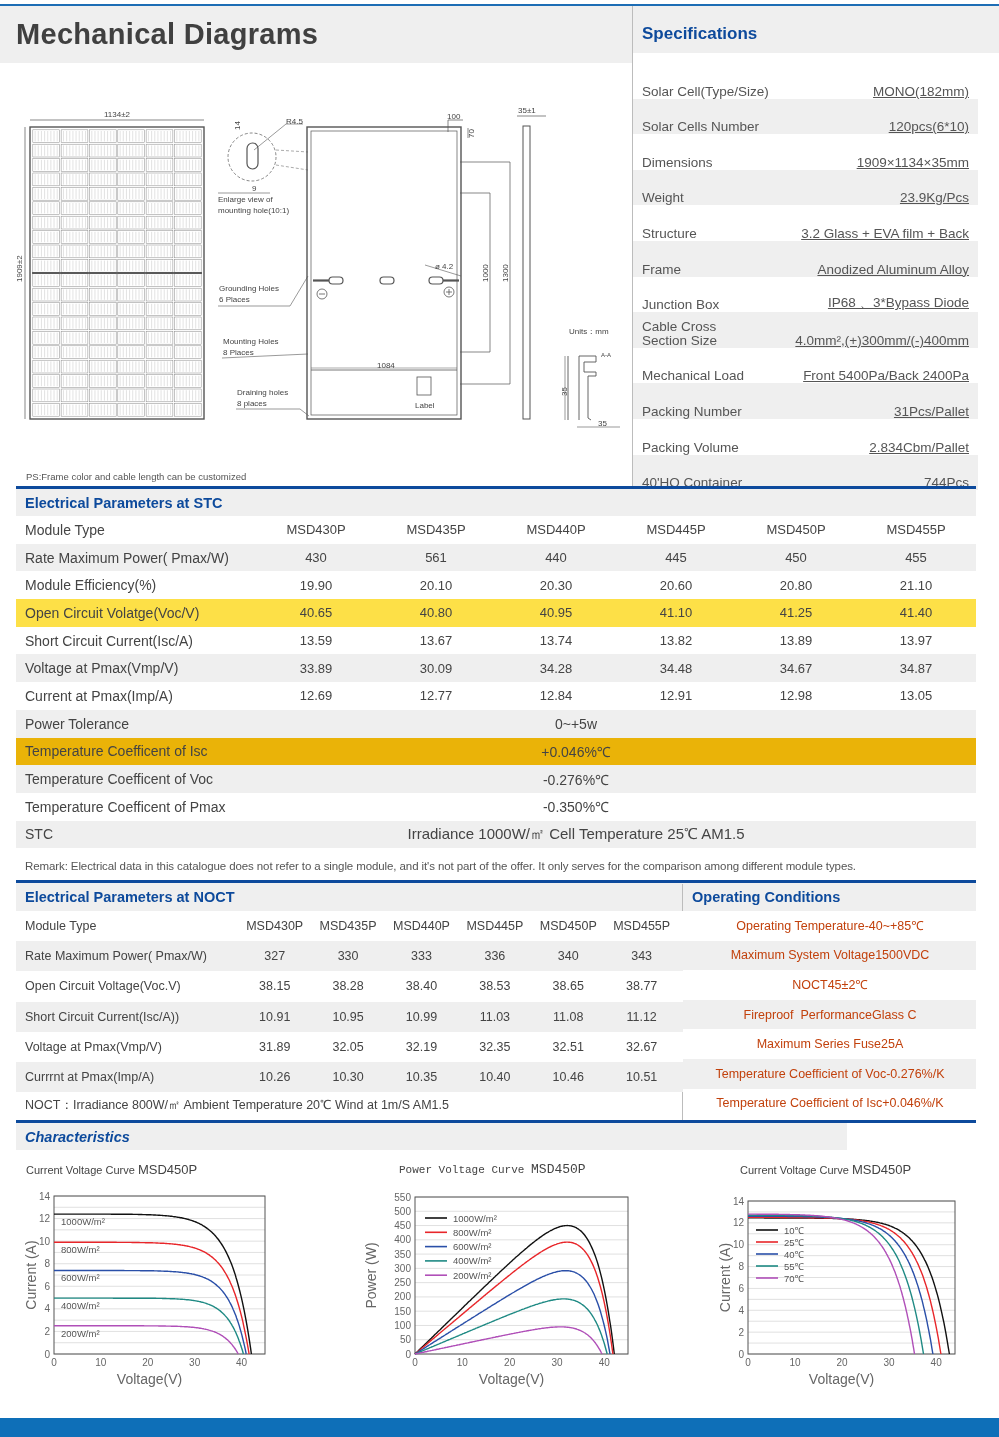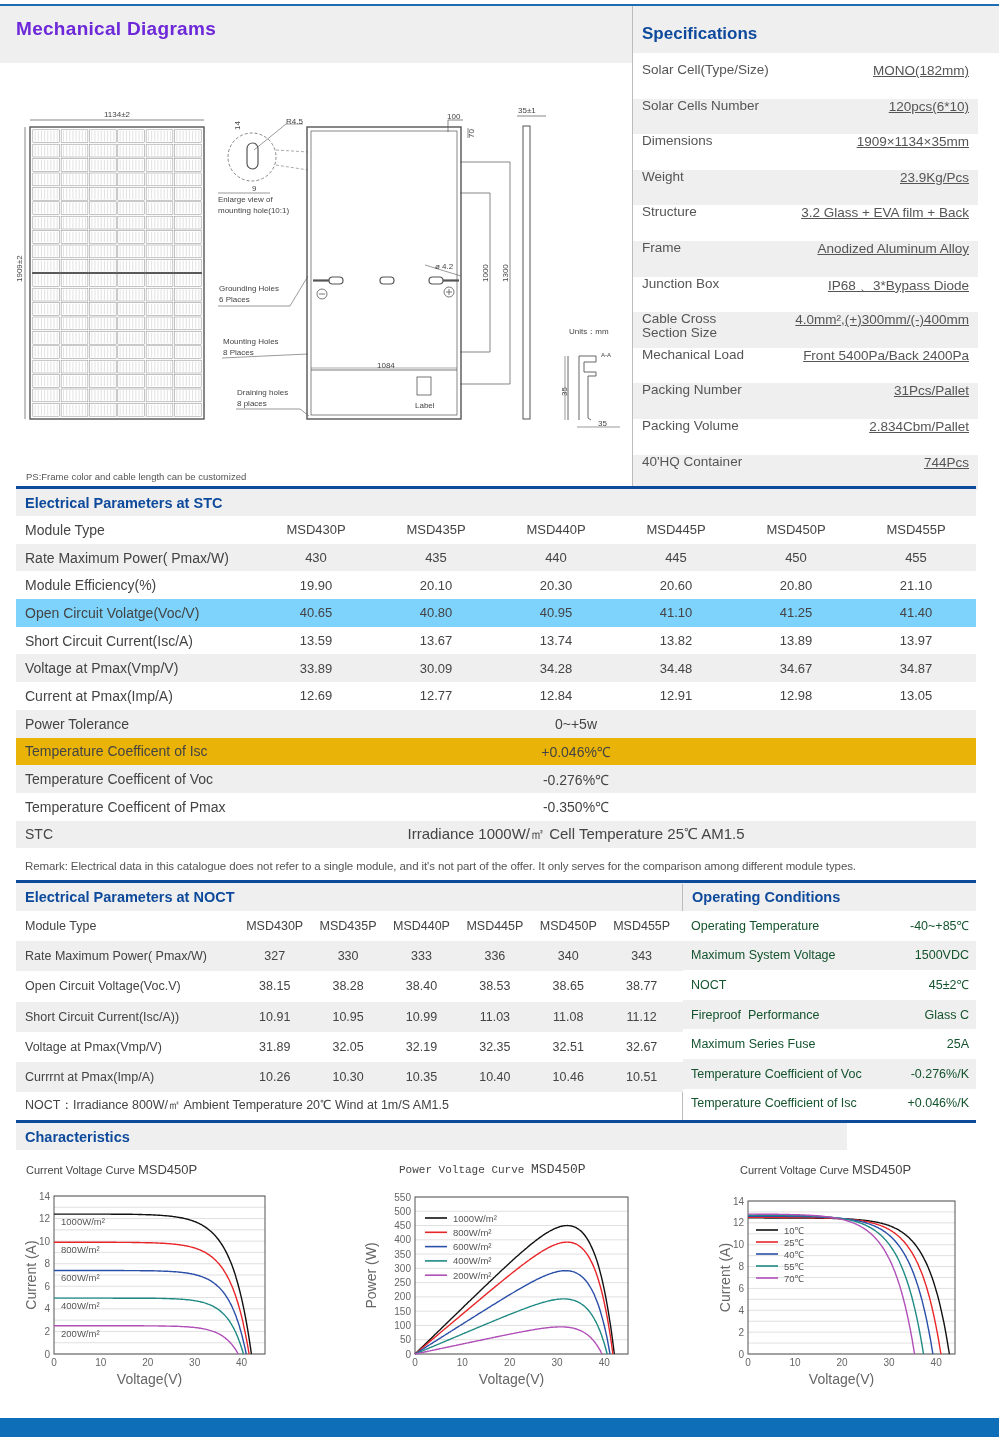--- a/index.html
+++ b/index.html
@@ -4,28 +4,28 @@
 <style>
   * { box-sizing: border-box; margin: 0; padding: 0; }
   html, body { width: 999px; height: 1437px; background: #ffffff; overflow: hidden; }
   body { position: relative; font-family: "Liberation Sans", sans-serif; color: #444; }
 
   .topline { position: absolute; left: 0; top: 4px; width: 999px; height: 2px; background: #1d6db5; }
   .bottom-bar { position: absolute; left: 0; top: 1418px; width: 999px; height: 19px; background: #0e6fb8; }
 
   
   .mech-head { position: absolute; left: 0; top: 6px; width: 632px; height: 57px; background: #efefef; }
-  .mech-head h1 { position: absolute; left: 16px; top: 12px; font-size: 19px; font-weight: bold; color: #6d28d9; letter-spacing: 0.3px; }
+  .mech-head h1 { position: absolute; left: 16px; top: 12px; font-size: 29px; font-weight: bold; color: #404040; letter-spacing: 0.3px; }
   .vdivider { position: absolute; left: 632px; top: 6px; width: 1px; height: 482px; background: #bcbcbc; }
 
   
   .spec-head { position: absolute; left: 633px; top: 6px; width: 366px; height: 47px; background: #efefef; }
   .spec-head h2 { position: absolute; left: 9px; top: 18px; font-size: 17px; font-weight: bold; color: #0d4a9c; }
   .spec-rows { position: absolute; left: 633px; top: 63px; width: 345px; }
-  .spec-row { height: 35.6px; display: flex; align-items: flex-start; justify-content: space-between; padding: 0 9px 0 9px; font-size: 13.5px; color: #555; }
+  .spec-row { height: 35.6px; display: flex; align-items: flex-end; justify-content: space-between; padding: 0 9px 0 9px; font-size: 13.5px; color: #555; }
   .spec-row:nth-child(even) { background: #efefef; }
   .spec-row .k { line-height: 14px; }
   .spec-row .v { text-align: right; text-decoration: underline; }
 
   
   .drawing { position: absolute; left: 0; top: 63px; width: 632px; height: 420px; }
   .ps-note { position: absolute; left: 26px; top: 471px; font-size: 9.5px; color: #555; }
   .sect-line { position: absolute; left: 16px; width: 960px; height: 3px; background: #0d4a9c; }
 
   
@@ -44,21 +44,21 @@
   .noct { position: absolute; left: 16px; top: 911px; width: 667px; }
   .noct-row { height: 30.2px; display: flex; align-items: center; font-size: 12.5px; color: #444; }
   .noct-row:nth-child(even) { background: #efefef; }
   .noct-row .lbl { width: 222px; padding-left: 9px; white-space: nowrap; }
   .noct-row .c { width: 73.4px; text-align: center; font-size: 12.5px; }
   .noct-note { position: absolute; left: 25px; top: 1097px; font-size: 12.5px; color: #444; }
   .vdiv2 { position: absolute; left: 682px; top: 884px; width: 1px; height: 236px; background: #bcbcbc; }
 
   
   .op { position: absolute; left: 683px; top: 911px; width: 293px; }
-  .op-row { height: 29.6px; display: flex; align-items: center; justify-content: space-between; padding: 0 7px 0 8px; font-size: 12.5px; color: #14532d; }
+  .op-row { height: 29.6px; display: flex; align-items: center; justify-content: center; padding: 0 7px 0 8px; font-size: 12.5px; color: #c2410c; }
   .op-row:nth-child(even) { background: #efefef; }
 
   
   .char-title { position: absolute; font-size: 11px; color: #444; }
   .char-title b { font-weight: normal; font-size: 13px; }
   svg text { font-family: "Liberation Sans", sans-serif; }
 </style>
 </head>
 <body>
 
@@ -1301,36 +1301,36 @@
     <span class="c">MSD430P</span>
       <span class="c">MSD435P</span>
       <span class="c">MSD440P</span>
       <span class="c">MSD445P</span>
       <span class="c">MSD450P</span>
       <span class="c">MSD455P</span>
   </div>
   <div class="stc-row" style="background:#efefef">
     <span class="lbl">Rate Maximum Power( Pmax/W)</span>
     <span class="c">430</span>
-      <span class="c">435</span>
+      <span class="c">561</span>
       <span class="c">440</span>
       <span class="c">445</span>
       <span class="c">450</span>
       <span class="c">455</span>
   </div>
   <div class="stc-row" style="background:#fff">
     <span class="lbl">Module Efficiency(%)</span>
     <span class="c">19.90</span>
       <span class="c">20.10</span>
       <span class="c">20.30</span>
       <span class="c">20.60</span>
       <span class="c">20.80</span>
       <span class="c">21.10</span>
   </div>
-  <div class="stc-row" style="background:#7dd3fc">
+  <div class="stc-row" style="background:#fde047">
     <span class="lbl">Open Circuit Volatge(Voc/V)</span>
     <span class="c">40.65</span>
       <span class="c">40.80</span>
       <span class="c">40.95</span>
       <span class="c">41.10</span>
       <span class="c">41.25</span>
       <span class="c">41.40</span>
   </div>
   <div class="stc-row" style="background:#fff">
     <span class="lbl">Short Circuit Current(Isc/A)</span>
@@ -1473,21 +1473,21 @@
       <span>Temperature Coefficient of Voc</span>
       <span>-0.276%/K</span>
     </div>
   <div class="op-row" style="background:#fff">
       <span>Temperature Coefficient of Isc</span>
       <span>+0.046%/K</span>
     </div>
 </div>
 
 <div class="sect-line" style="top:1120px"></div>
-<div class="sec-head" style="left:16px; top:1123px; width:831px; height:27px;">
+<div class="sec-head" style="left:16px; top:1123px; width:831px; height:27px;font-style:italic;">
   <span>Characteristics</span>
 </div>
 
 <div class="char-title" style="left:26px; top:1162px;"><span>Current Voltage Curve</span> <b>MSD450P</b></div>
 <div class="char-title" style="left:399px; top:1162px;font-family:Liberation Mono, monospace;"><span>Power Voltage Curve</span> <b>MSD450P</b></div>
 <div class="char-title" style="left:740px; top:1162px;"><span>Current Voltage Curve</span> <b>MSD450P</b></div>
 
 <svg id="chart0" style="position:absolute;left:0;top:1180px" width="340" height="215">
     <line x1="54" x2="265" y1="174" y2="174" stroke="#d8d8d8" stroke-width="0.8"></line>
     <line x1="54" x2="265" y1="162.71428571428572" y2="162.71428571428572" stroke="#d8d8d8" stroke-width="0.8"></line>

